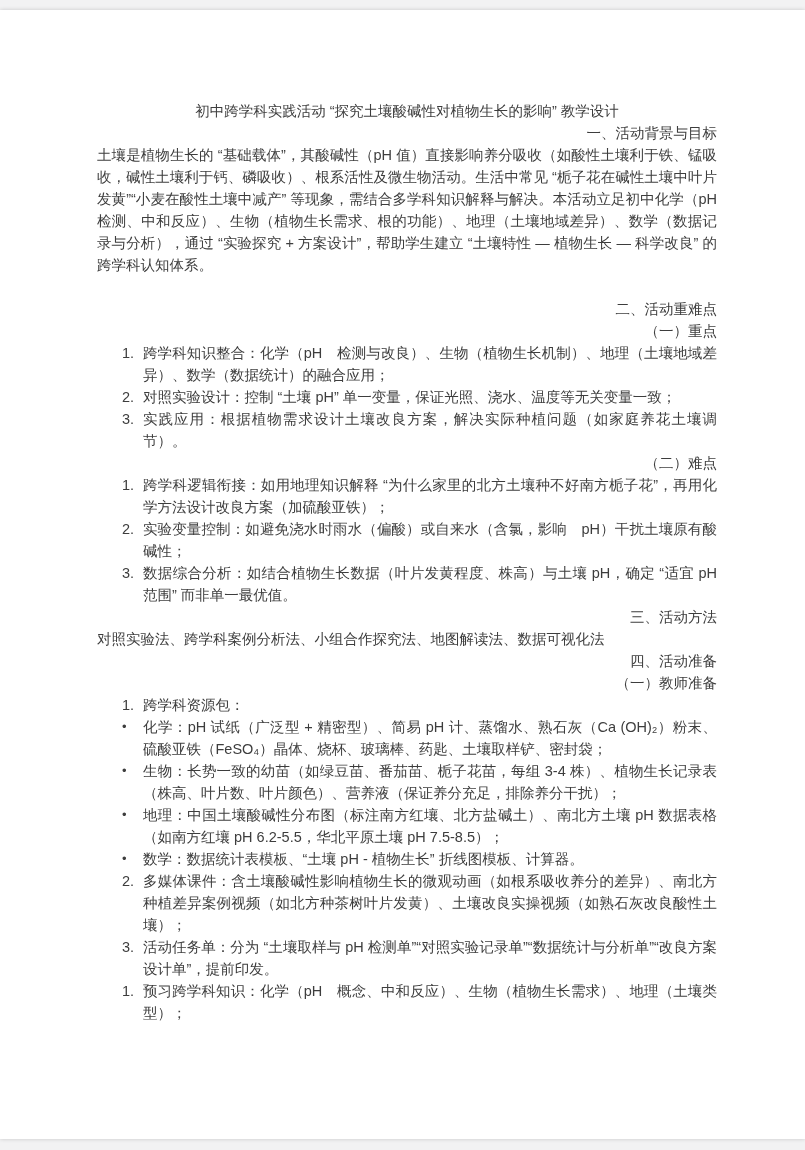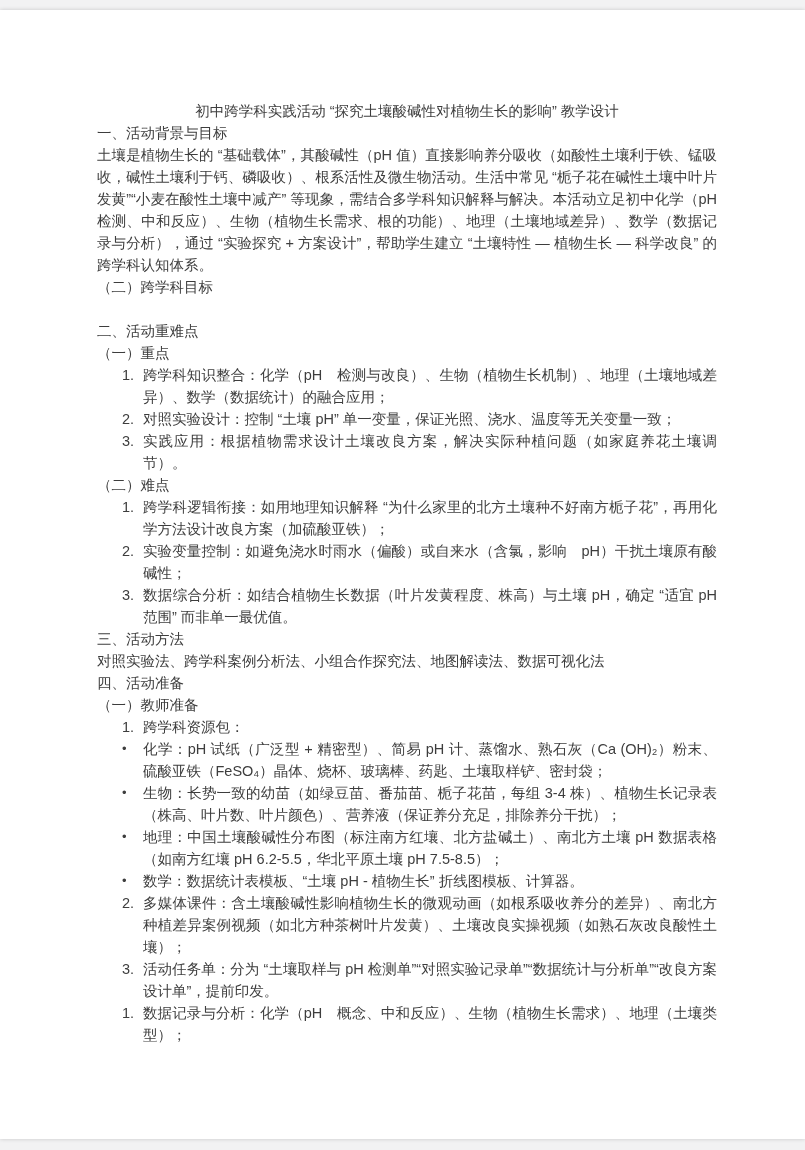--- a/index.html
+++ b/index.html
@@ -35,21 +35,21 @@
     line-height: 22px;
     text-align: center;
     white-space: nowrap;
   }
   .blk {
     font-size: 14.5px;
     line-height: 22px;
     margin: 0;
   }
   .paragraph { text-align: justify; }
-  .heading, .subheading { text-align: left; }
+  .heading, .subheading { text-align: right; }
   .spacer { height: 22px; }
   .li { display: flex; align-items: flex-start; }
   .marker {
     flex: none;
     width: 46px;
     padding-left: 25px;
     text-align: left;
   }
   .bullet-m {
     flex: none;
@@ -64,21 +64,20 @@
 </style>
 </head>
 <body>
 
 <div class="canvas">
   <div class="page">
     <h1 class="doc-title">初中跨学科实践活动 “探究土壤酸碱性对植物生长的影响” 教学设计</h1>
     <div id="doc-body">
         <div class="blk heading">一、活动背景与目标</div>
         <div class="blk paragraph">土壤是植物生长的 “基础载体”，其酸碱性（pH 值）直接影响养分吸收（如酸性土壤利于铁、锰吸收，碱性土壤利于钙、磷吸收）、根系活性及微生物活动。生活中常见 “栀子花在碱性土壤中叶片发黄”“小麦在酸性土壤中减产” 等现象，需结合多学科知识解释与解决。本活动立足初中化学（pH 检测、中和反应）、生物（植物生长需求、根的功能）、地理（土壤地域差异）、数学（数据记录与分析），通过 “实验探究 + 方案设计”，帮助学生建立 “土壤特性 — 植物生长 — 科学改良” 的跨学科认知体系。</div>
-        <div class="blk subheading">（二）跨学科目标</div>
         <div class="blk spacer"></div>
         <div class="blk heading">二、活动重难点</div>
         <div class="blk subheading">（一）重点</div>
         <div class="blk li">
           <span class="marker">1.</span>
           <span class="li-text">跨学科知识整合：化学（pH　检测与改良）、生物（植物生长机制）、地理（土壤地域差异）、数学（数据统计）的融合应用；</span>
         </div>
         <div class="blk li">
           <span class="marker">2.</span>
           <span class="li-text">对照实验设计：控制 “土壤 pH” 单一变量，保证光照、浇水、温度等无关变量一致；</span>
@@ -127,17 +126,17 @@
         <div class="blk li">
           <span class="marker">2.</span>
           <span class="li-text">多媒体课件：含土壤酸碱性影响植物生长的微观动画（如根系吸收养分的差异）、南北方种植差异案例视频（如北方种茶树叶片发黄）、土壤改良实操视频（如熟石灰改良酸性土壤）；</span>
         </div>
         <div class="blk li">
           <span class="marker">3.</span>
           <span class="li-text">活动任务单：分为 “土壤取样与 pH 检测单”“对照实验记录单”“数据统计与分析单”“改良方案设计单”，提前印发。</span>
         </div>
         <div class="blk li">
           <span class="marker">1.</span>
-          <span class="li-text">数据记录与分析：化学（pH　概念、中和反应）、生物（植物生长需求）、地理（土壤类型）；</span>
+          <span class="li-text">预习跨学科知识：化学（pH　概念、中和反应）、生物（植物生长需求）、地理（土壤类型）；</span>
         </div>
       </div>
   </div>
 </div>
 
 </body></html>

